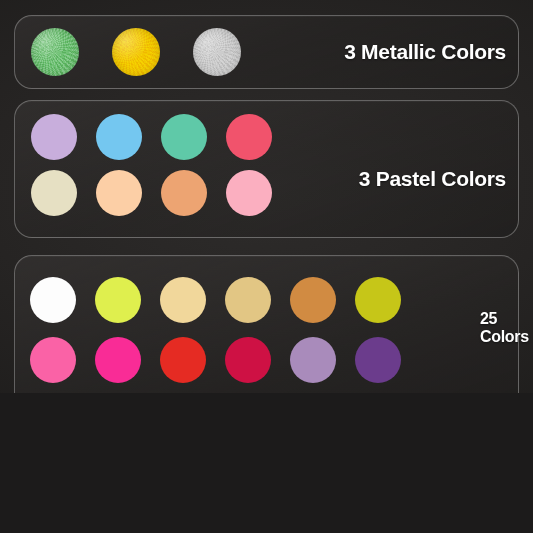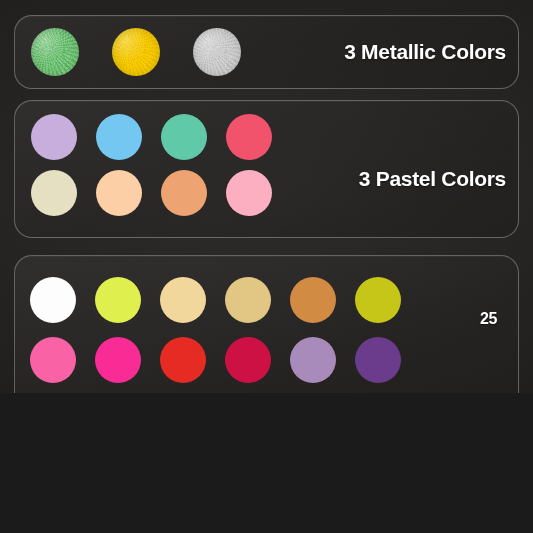--- a/index.html
+++ b/index.html
@@ -146,15 +146,16 @@
       <div class="swatch" style="background-color: rgb(231, 91, 60);"></div>
       <div class="swatch" style="background-color: rgb(252, 101, 22);"></div>
       <div class="swatch" style="background-color: rgb(143, 74, 30);"></div>
       <div class="swatch" style="background-color: rgb(10, 105, 206);"></div>
       <div class="swatch" style="background-color: rgb(140, 140, 140);"></div>
       <div class="swatch ringed" style="background-color: rgb(3, 3, 3);"></div>
       <div class="swatch" style="background-color: rgb(250, 244, 232);"></div>
     </div>
   <div class="label" id="label-vibrant">
     <span>25</span>
+    <span>Colors</span>
   </div>
 
 </div>
 
 </body></html>

